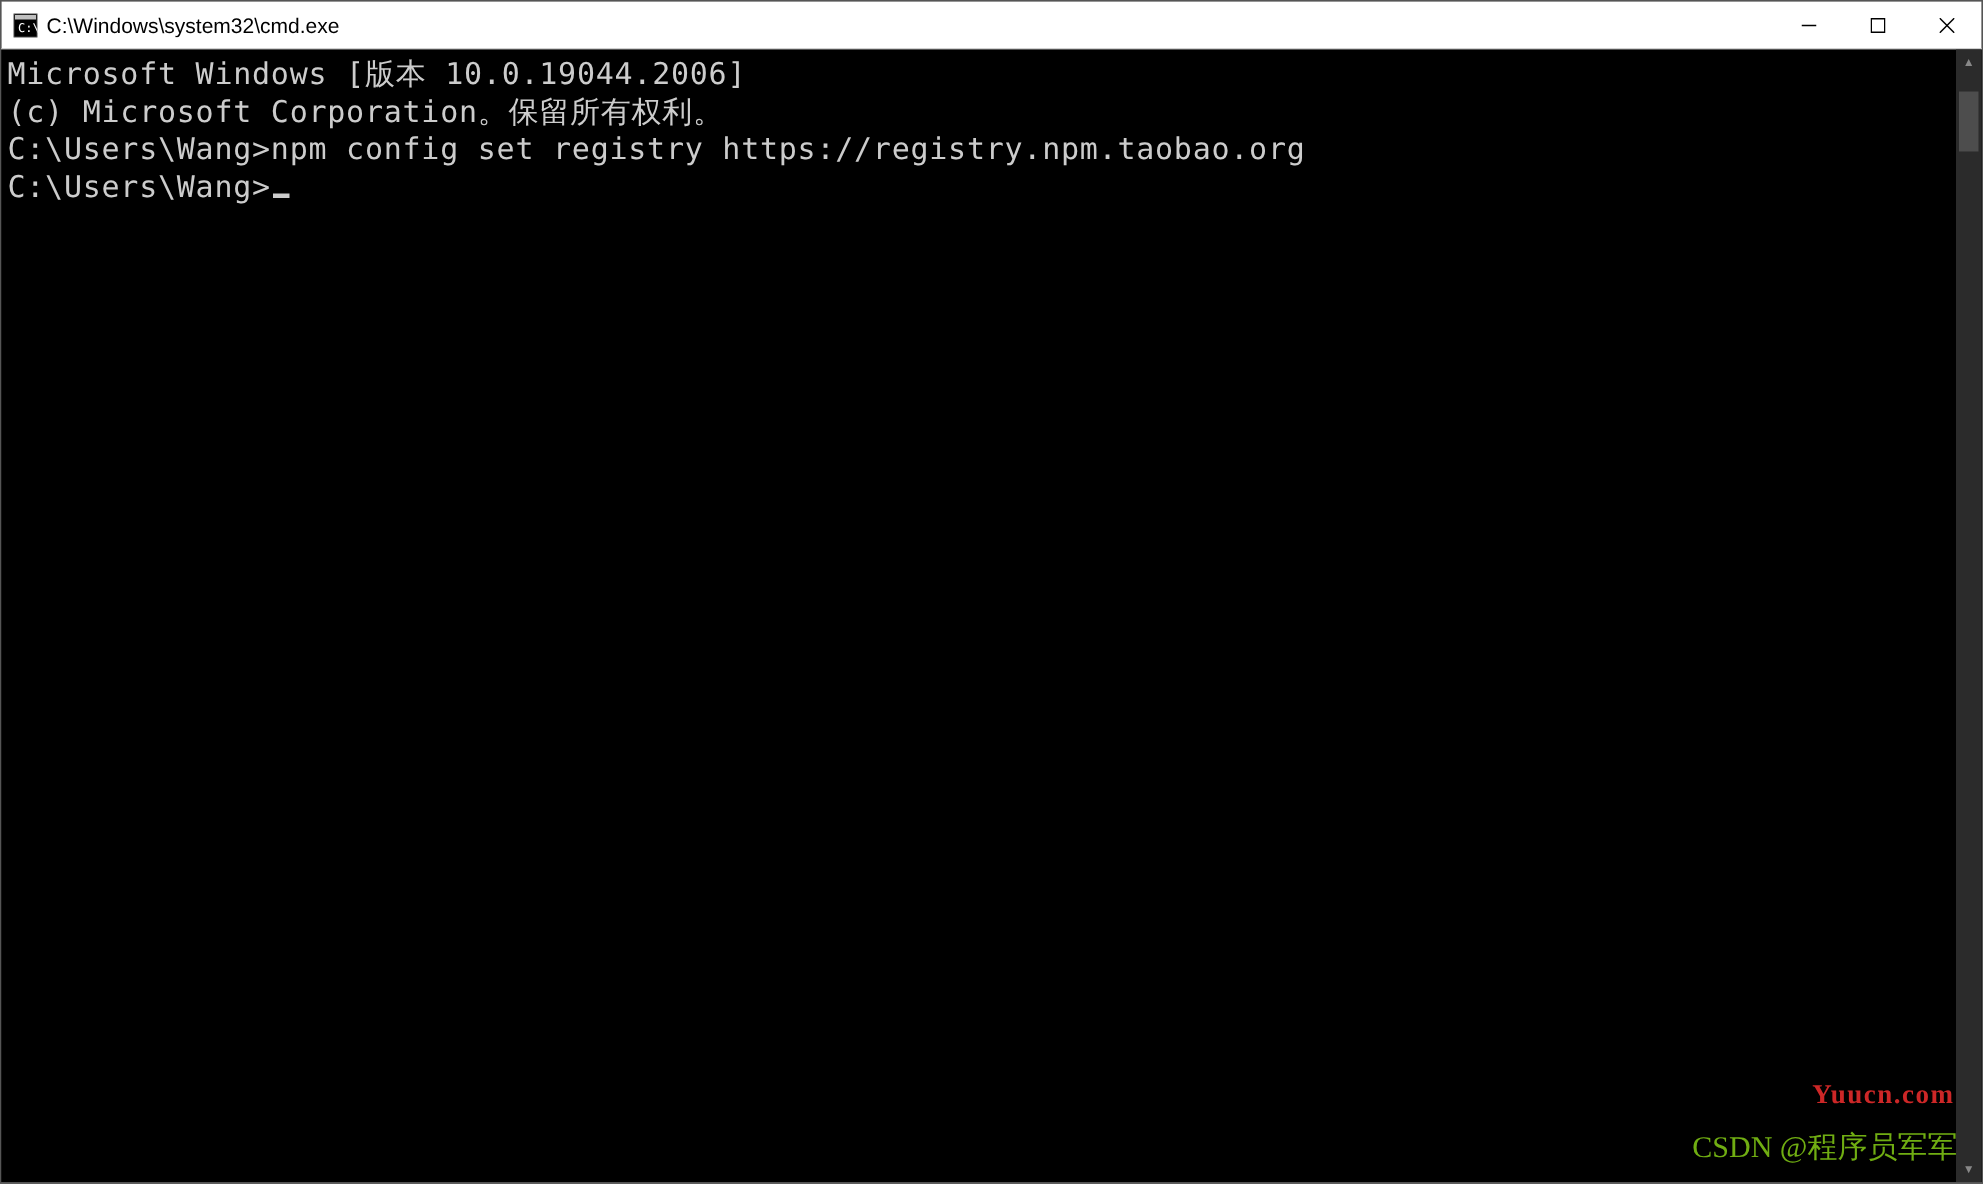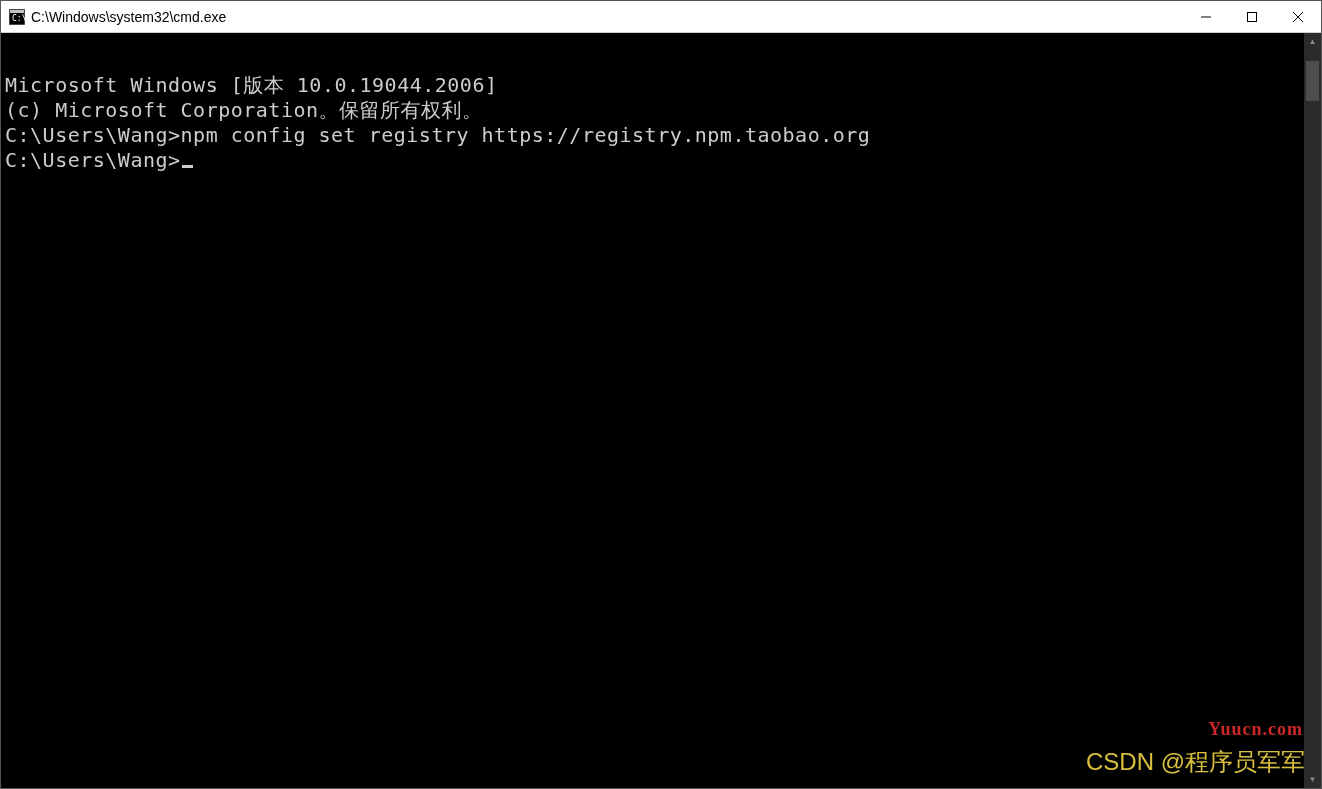--- a/index.html
+++ b/index.html
@@ -72,21 +72,20 @@
     .terminal {
       flex: 1;
       padding: 4px 4px 4px 4px;
       font-family: "NSimSun", "SimSun", "Consolas", monospace;
       font-size: 20px;
       line-height: 25px;
       color: #cccccc;
       white-space: pre;
       letter-spacing: 0.5px;
       overflow: hidden;
-      margin-top: 36px;
     }
     .terminal .line {
       display: block;
     }
     .cursor {
       display: inline-block;
       width: 11px;
       height: 3px;
       background: #cccccc;
       vertical-align: -1px;
@@ -127,23 +126,23 @@
       font-family: "Times New Roman", serif;
       font-size: 18px;
       font-weight: bold;
       letter-spacing: 1px;
       opacity: 0.95;
     }
     .watermark-gray {
       position: absolute;
       right: 16px;
       bottom: 10px;
-      color: #fde047;
-      font-family: Liberation Sans, sans-serif;
-      font-size: 24px;
+      color: #84cc16;
+      font-family: Liberation Serif, serif;
+      font-size: 20px;
       opacity: 0.85;
     }
   </style>
 </head>
 <body>
 
 <div class="window">
   <div class="titlebar">
     <span class="titlebar-icon">
       <svg viewBox="0 0 16 16">

